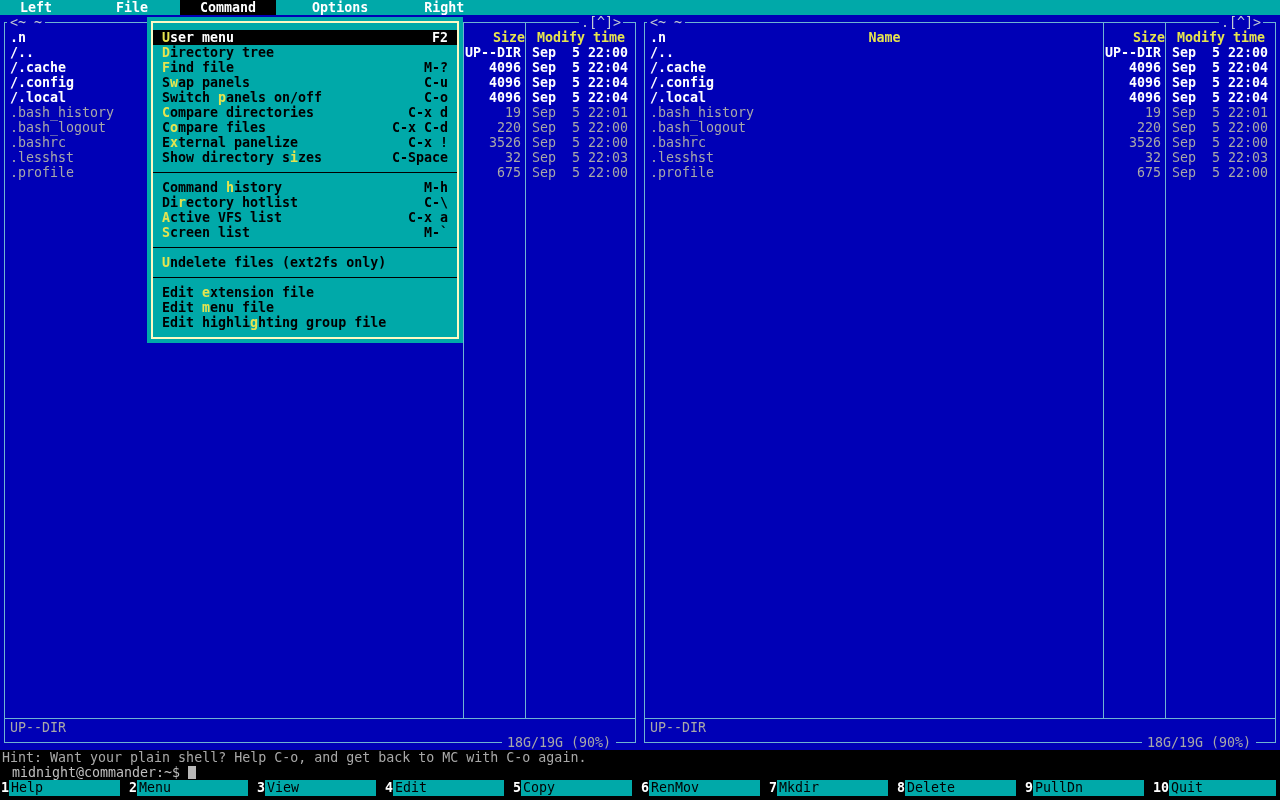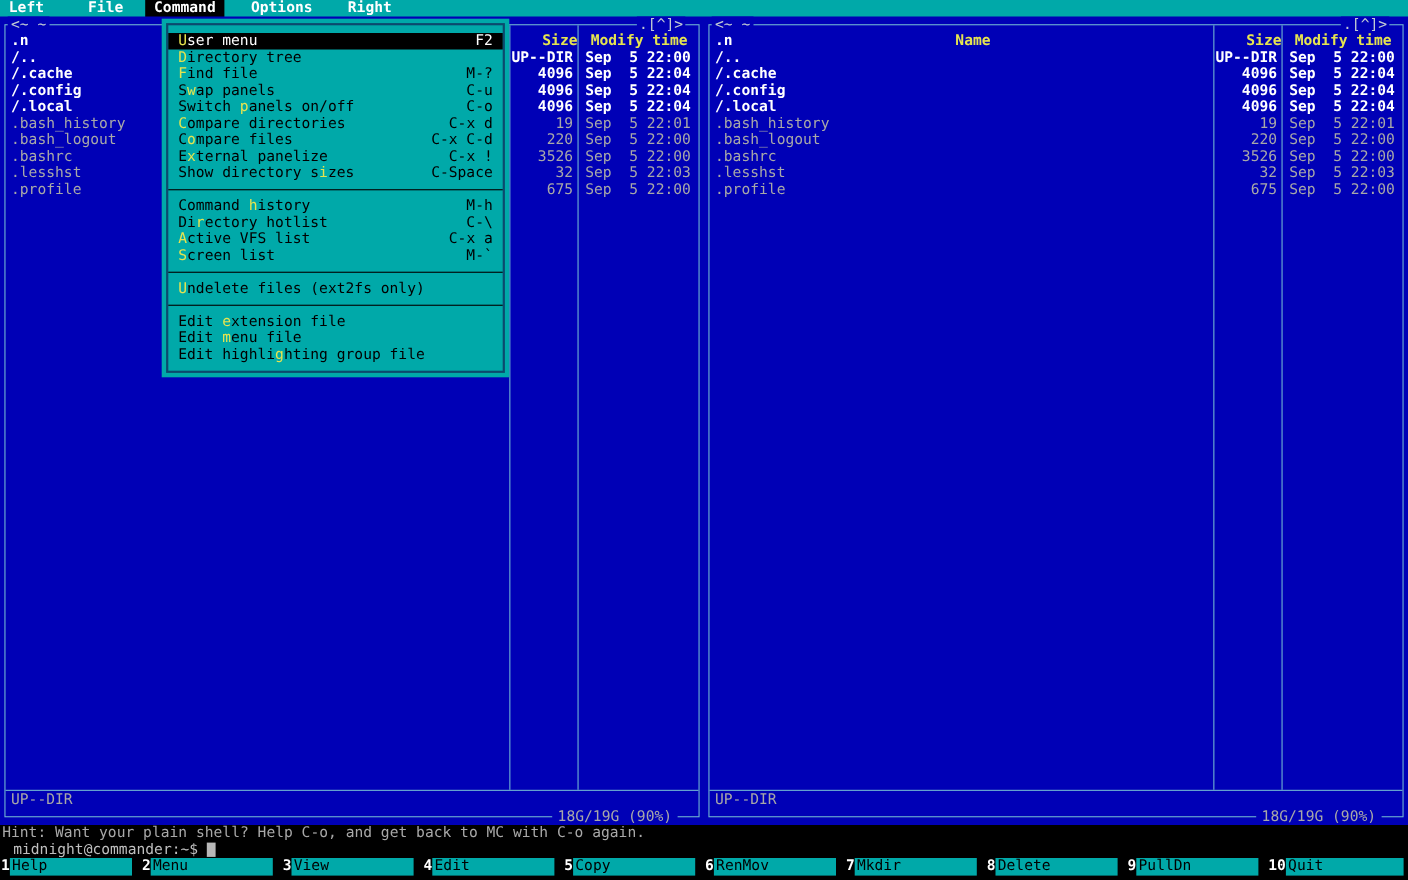--- a/index.html
+++ b/index.html
@@ -14,21 +14,21 @@
   *{box-sizing:border-box;}
   html,body{margin:0;padding:0;}
   body{
     width:1280px;height:800px;position:relative;overflow:hidden;
     background:#000;
     font:400 13.3px/15px "DejaVu Sans Mono", monospace;
     color:var(--gray);
   }
   
   .menubar{position:absolute;top:0;left:0;width:1280px;height:16px;background:var(--teal);display:flex;}
-  .mb-item{padding:0 8px;height:16px;color:var(--white);font-weight:700;cursor:default;}
+  .mb-item{padding:0 20px;height:16px;color:var(--white);font-weight:700;cursor:default;}
   .mb-item:nth-child(2){margin-left:24px;}
   .mb-item:nth-child(3){margin-left:12px;}
   .mb-item:nth-child(4){margin-left:16px;}
   .mb-item:nth-child(5){margin-left:16px;}
   .mb-item.selected{background:#000;}
   
   .panels{position:absolute;top:15px;left:0;width:1280px;height:735px;display:flex;background:var(--blue);}
   .panel{position:relative;flex:1;margin:0 2px;}
   .pframe{position:absolute;top:7px;bottom:7px;left:2px;right:2px;border:1px solid var(--frame);}
   .col-sep{position:absolute;top:8px;height:695px;width:1px;background:var(--frame);}
@@ -46,21 +46,21 @@
   .frow{position:relative;height:15px;}
   .frow .fname{position:absolute;left:8px;white-space:pre;}
   .frow .fsize{position:absolute;left:460px;width:59px;text-align:right;white-space:pre;}
   .frow .fmtime{position:absolute;left:530px;white-space:pre;}
   .frow.dir,.frow.updir{color:var(--white);font-weight:700;}
   .frow.file{color:var(--gray);}
   .mini-status{position:absolute;top:705px;left:8px;color:var(--gray);white-space:pre;}
   .free-space{position:absolute;top:720px;right:22px;height:15px;background:var(--blue);padding:0 5px;color:var(--gray);white-space:pre;z-index:2;}
   
   .dropdown{position:absolute;left:147px;top:17px;width:316px;background:var(--teal);padding:4px;z-index:10;}
-  .dropdown-inner{border:2px solid #0c4a6e;padding:7px 0;}
+  .dropdown-inner{border:2px solid #fef9c3;padding:7px 0;font-weight:bold;}
   .menu-item{display:flex;height:15px;padding:0 9px;color:#000;cursor:default;white-space:pre;}
   .menu-item.selected{background:#000;color:var(--white);}
   .mi-shortcut{margin-left:auto;}
   .hot{color:var(--yellow);}
   .menu-sep{height:15px;position:relative;}
   .menu-sep::after{content:"";position:absolute;left:0;right:0;top:7px;border-top:1px solid #000;}
   
   .hint{position:absolute;top:750px;left:2px;height:15px;color:var(--gray);white-space:pre;}
   .prompt-row{position:absolute;top:765px;left:12px;height:15px;color:#BFBFBF;white-space:pre;display:flex;align-items:center;}
   .cursor{display:inline-block;width:8px;height:13px;background:#B8B8B8;margin-left:8px;}

